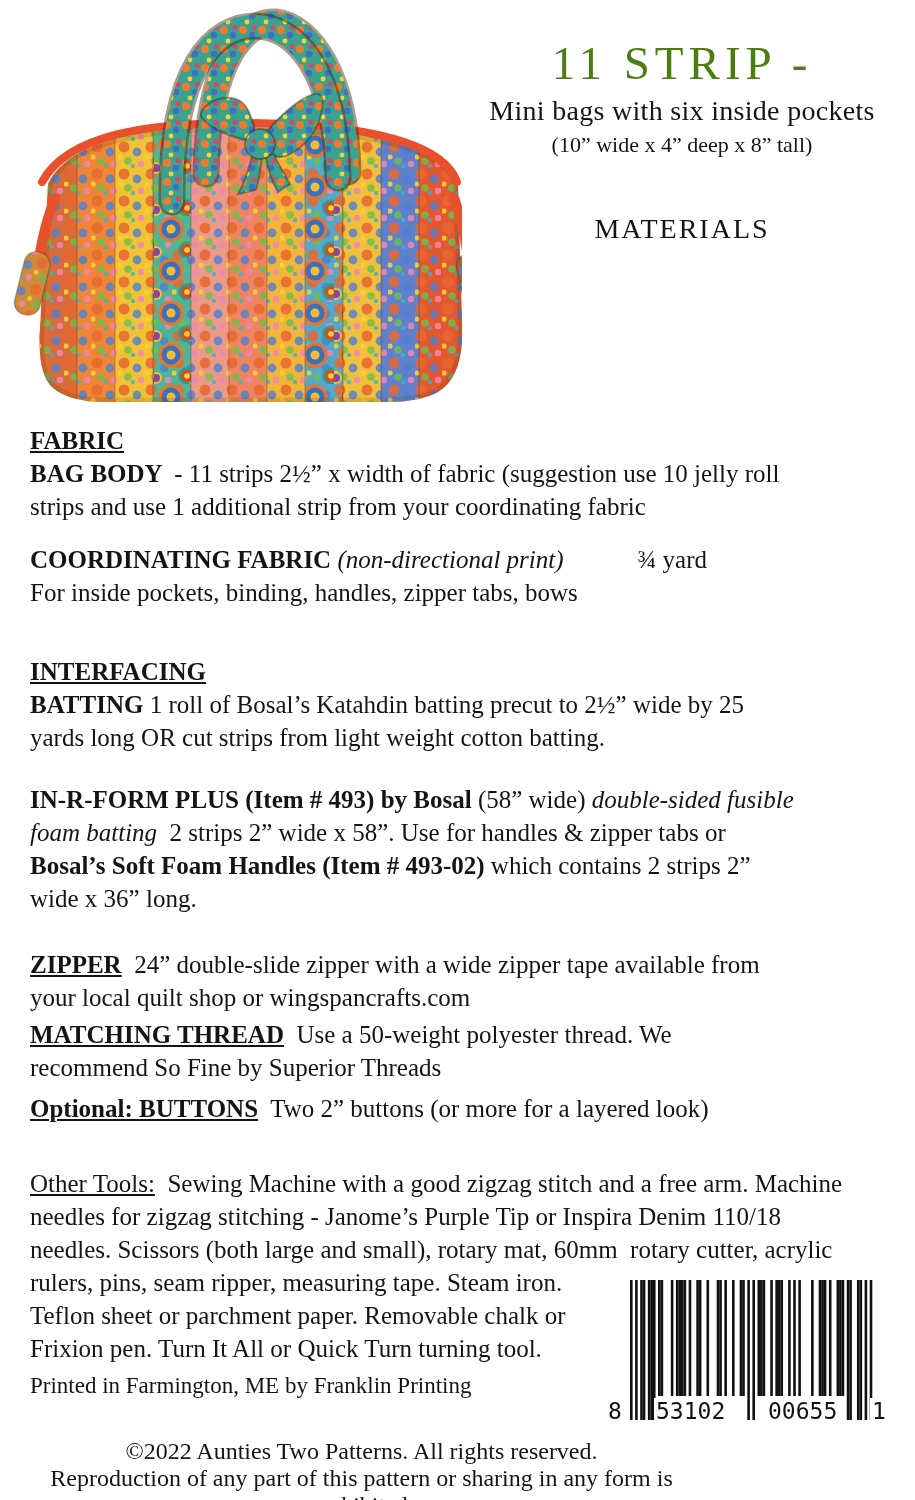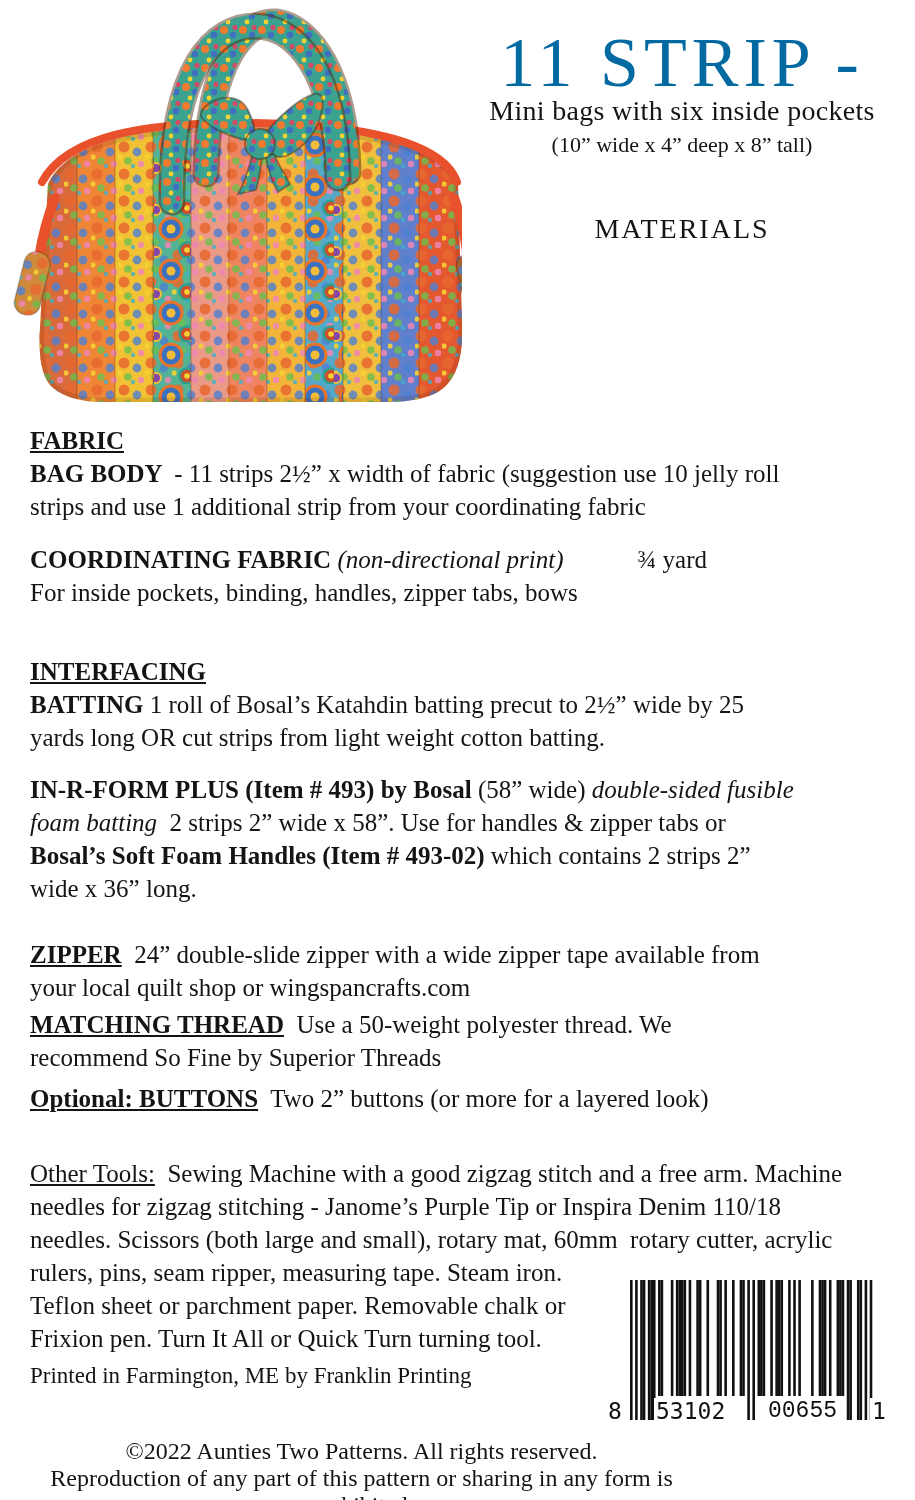--- a/index.html
+++ b/index.html
@@ -1,55 +1,55 @@
 <!DOCTYPE html>
 <html><head>
 <meta charset="utf-8">
 <style>
   html,body{margin:0;padding:0;background:#ffffff;}
   .page{position:relative;width:915px;height:1500px;background:#ffffff;overflow:hidden;
         font-family:"Liberation Serif",serif;color:#141414;}
 
   
   .header{position:absolute;left:452px;top:34px;width:460px;text-align:center;}
-  .title{font-size:70px;line-height:58px;letter-spacing:5px;color:#0369a1;}
+  .title{font-size:47px;line-height:58px;letter-spacing:5px;color:#4d7c0f;}
   .title .tline{display:block;}
   .subtitle{font-size:28px;line-height:34px;margin-top:2px;letter-spacing:.3px;}
   .dims{font-size:22px;line-height:24px;margin-top:5px;}
   .materials{font-size:28px;font-weight:normal;letter-spacing:2px;margin-top:56px;}
 
   
   .photo{position:absolute;left:10px;top:6px;}
 
   
   .content{position:absolute;left:30px;top:424px;width:874px;font-size:25px;line-height:33px;}
   .para{margin:0;}
   .line{display:block;white-space:pre-wrap;}
   .r.b{font-weight:bold;}
   .r.i{font-style:italic;}
   .r.u{text-decoration:underline;}
   .r.bu{font-weight:bold;text-decoration:underline;}
   .r.tab{padding-left:74px;}
   #p-coordinating{margin-top:20px;}
   #p-interfacing-h{margin-top:46px;}
-  #p-inrform{margin-top:19px;}
+  #p-inrform{margin-top:29px;}
   #p-zipper{margin-top:33px;}
   #p-matching{margin-top:4px;}
   #p-buttons{margin-top:8px;}
   #p-other{margin-top:42px;}
   #p-printed{margin-top:8px;font-size:23px;line-height:26px;}
 
   
   .barcode{position:absolute;left:608px;top:1280px;width:292px;height:150px;}
   .barcode svg{position:absolute;left:0;top:0;}
   .bd{position:absolute;top:118px;font-family:"DejaVu Sans Mono",monospace;font-size:23px;
       line-height:26px;background:#ffffff;color:#111;padding:0 2px;}
   .bd-left{left:-2px;}
   .bd-g1{left:46px;}
-  .bd-g2{left:158px;font-family:Liberation Mono, monospace;}
+  .bd-g2{left:158px;}
   .bd-right{left:262px;}
 
   
   .copyright{position:absolute;left:0;top:1438px;width:723px;text-align:center;
              font-size:24px;line-height:27px;}
 </style>
 </head>
 <body>
 
 <div class="page">

